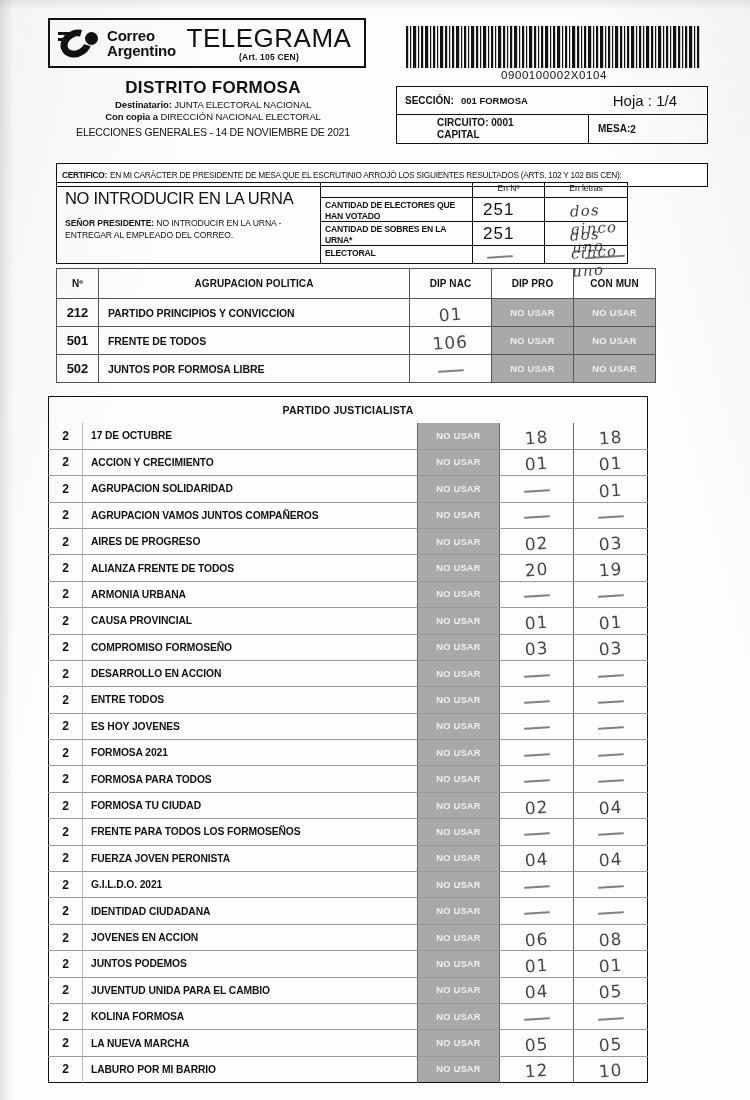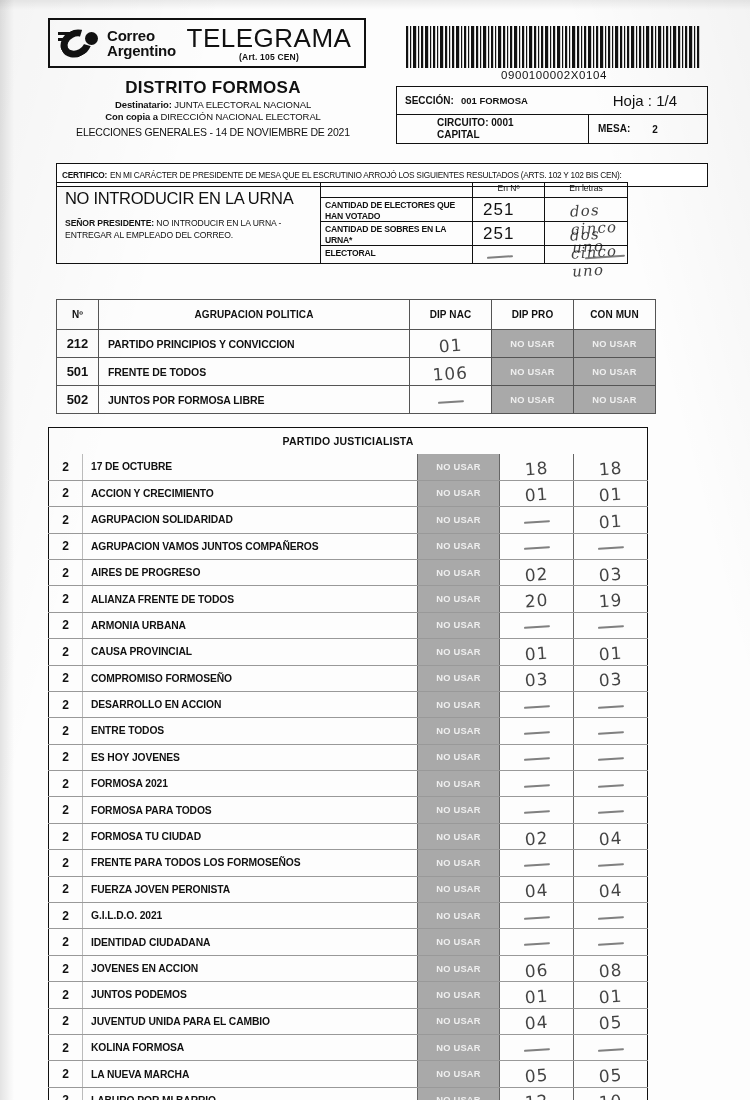--- a/index.html
+++ b/index.html
@@ -73,21 +73,21 @@
   .sec-box {
     position:absolute; left:396px; top:86px; width:312px; height:58px;
     border:1.6px solid #111;
   }
   .sec-top { height:28px; display:flex; align-items:center; border-bottom:1.6px solid #111;}
   .sec-top .lbl { font-size:10px; font-weight:bold; padding-left:8px; }
   .sec-top .val { font-size:9.5px; font-weight:bold; padding-left:7px; flex:1;}
   .sec-top .hoja { font-size:15px; padding-right:30px; }
   .sec-bot { height:28px; display:flex;margin-left:32px; }
   .sec-bot .c1 { width:160px; border-right:1.6px solid #111; padding-left:8px; padding-top:2px;}
-  .sec-bot .c2 { flex:1; padding-left:9px; display:flex; align-items:center; gap:22px;}
+  .sec-bot .c2 { flex:1; padding-left:9px; display:flex; align-items:center; }
   .sec-bot .l { font-size:10px; font-weight:bold; line-height:11.5px;}
   .sec-bot .v { font-size:10px; font-weight:bold; }
 
   
   .certifico {
     position:absolute; left:56px; top:163px; width:652px; height:24px;
     border:1.4px solid #111;
     background:#fff;
     font-size:8.3px; font-weight:bold;
     display:flex; align-items:center; padding-left:5px;
@@ -125,21 +125,21 @@
     font-style:italic; font-size:15px; letter-spacing:1.2px;
     transform:rotate(-3.5deg); opacity:0.8;
   }
   .hw-dash {
     position:absolute; left:14px; top:10px; width:26px; height:2px;
     background:#555; transform:rotate(-4deg); opacity:0.75; border-radius:2px;
   }
 
   
   .t1wrap { position:absolute; left:56px; top:268px; width:600px; }
-  table { border-collapse:collapse; width:100%;margin-top:31px; }
+  table { border-collapse:collapse; width:100%; }
   .tbl1 { border:1.5px solid #111; }
   .tbl1 th, .tbl1 td { border:1px solid #555; }
   .tbl1 thead th {
     height:30px; font-size:10px; font-weight:bold; letter-spacing:0.1px;
   }
   .col-n { width:42px; text-align:center;}
   .col-name { text-align:center;}
   .col-v { width:82px; text-align:center;}
   .tbl1 tbody td { height:28px; }
   .td-n { font-size:13px; font-weight:bold; text-align:center;}

